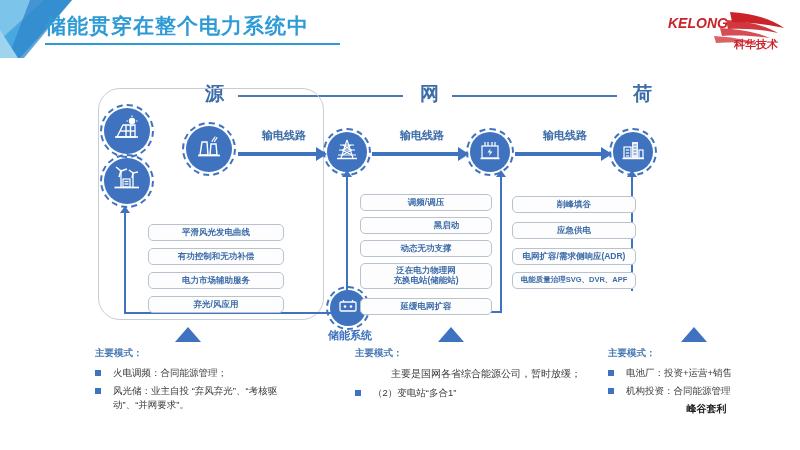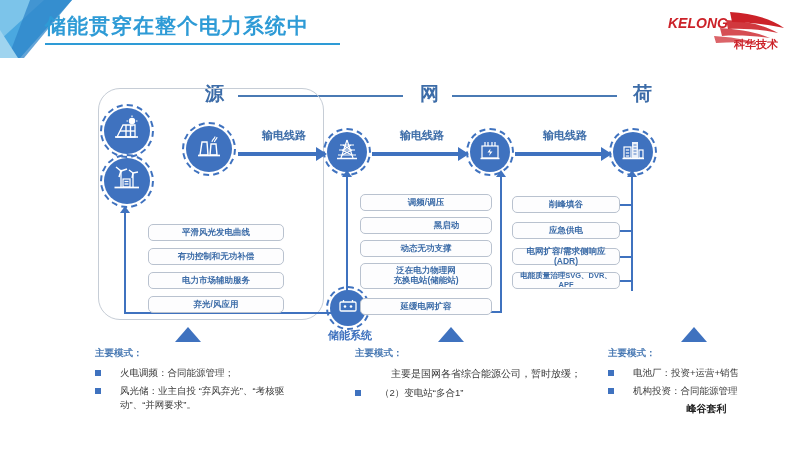--- a/index.html
+++ b/index.html
@@ -123,21 +123,21 @@
   .c1 { left: 148px; width: 136px; height: 17px; }
   .c1.p1 { top: 200px; } .c1.p2 { top: 224px; } .c1.p3 { top: 248px; }
   .c1.p4 { top: 272px; } .c1.p5 { top: 296px; }
 
   
   .c2 { left: 360px; width: 132px; height: 17px; }
   .c2.p1 { top: 194px; } .c2.p2 { top: 217px; padding-left: 44px; } .c2.p3 { top: 240px; }
   .c2.p4 { top: 263px; height: 26px; } .c2.p5 { top: 298px; }
 
   
-  .c3 { left: 512px; width: 108px; height: 17px; }
+  .c3 { left: 512px; width: 124px; height: 17px; }
   .c3.p1 { top: 196px; } .c3.p2 { top: 222px; } .c3.p3 { top: 248px; }
   .c3.p4 { top: 272px; }
   .c3.p4 .pt { font-size: 7.5px; }
 
   
   .conn { position: absolute; background: #3f72bf; }
   .vline { width: 2px; }
   .hline { height: 2px; }
   .uparrow {
     position: absolute; width: 0; height: 0;
@@ -156,21 +156,21 @@
   .tri1 { left: 175px; top: 327px; }
   .tri2 { left: 438px; top: 327px; }
   .tri3 { left: 681px; top: 327px; }
 
   
   .note { position: absolute; top: 347px; }
   .note-hd {
     font-size: 9.5px; font-weight: bold; color: #4a7ab4; margin-bottom: 6px;
   }
   .note-li {
-    display: flex; align-items: flex-start; gap: 19px;
+    display: flex; align-items: flex-start; gap: 12px;
     font-size: 9.5px; color: #3a3a3a; line-height: 1.55; margin-bottom: 3px;
   }
   .bullet {
     flex: 0 0 auto; width: 6px; height: 6px; background: #3f72bf; margin-top: 4px;
   }
   .note-li .tx { flex: 1 1 auto; }
   .note-sub { font-size: 10px; color: #3a3a3a; line-height: 1.55; margin-left: 12px; text-align: center; }
 
   .note1 { left: 95px; width: 215px; }
   .note2 { left: 355px; width: 250px; }

